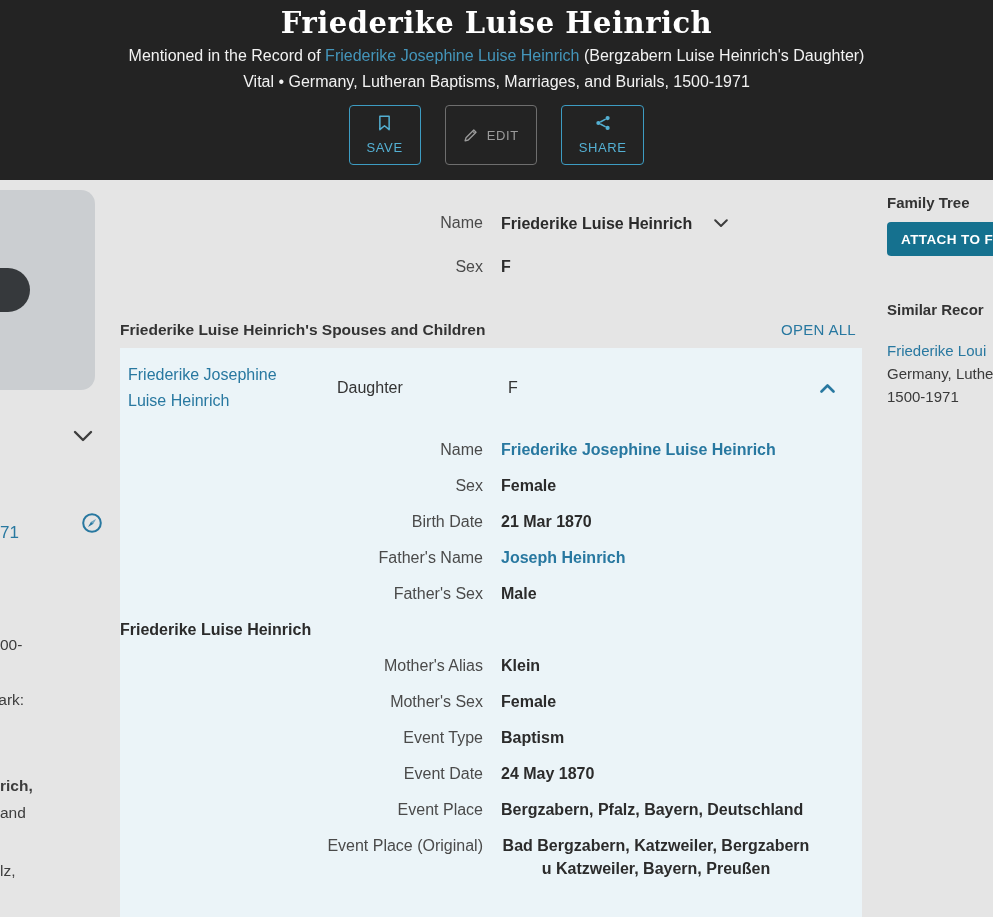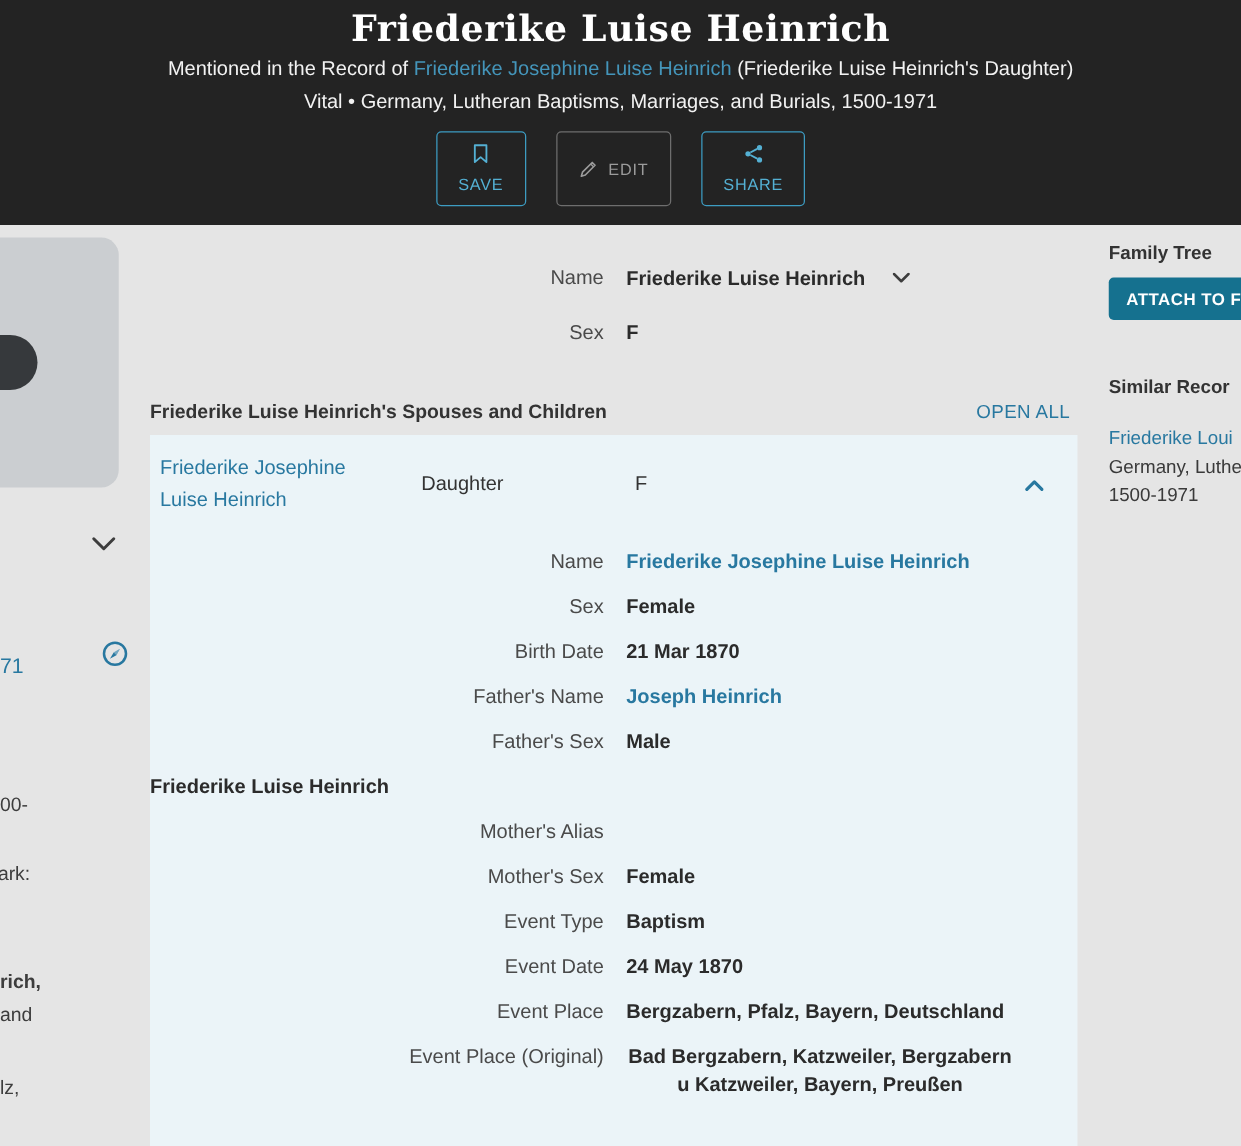--- a/index.html
+++ b/index.html
@@ -84,21 +84,21 @@
   .sb-link { margin-top:21px; color:#2878a0; font-size:15px; line-height:23px; cursor:pointer; }
   .sb-line { font-size:15px; color:#3a3a3a; line-height:23px; }
 </style>
 </head>
 <body>
 
 <div class="page">
 
   <div class="hdr">
     <div class="hdr-title">Friederike Luise Heinrich</div>
-    <div class="hdr-sub1"><span>Mentioned in the Record of </span><span class="hdr-link">Friederike Josephine Luise Heinrich</span><span> (Friederike Luise Heinrich's Daughter)</span></div>
+    <div class="hdr-sub1"><span>Mentioned in the Record of </span><span class="hdr-link">Friederike Josephine Luise Heinrich</span><span> (Bergzabern Luise Heinrich's Daughter)</span></div>
     <div class="hdr-sub2">Vital • Germany, Lutheran Baptisms, Marriages, and Burials, 1500-1971</div>
     <div class="hdr-buttons">
       <button class="hbtn hbtn-teal">
         <span>
           <svg width="13" height="16" viewBox="0 0 14 17">
               <path d="M2 1.2h10v14.5l-5-4.3-5 4.3z" fill="none" stroke="currentColor" stroke-width="1.6" stroke-linejoin="round"></path>
             </svg>
         </span>
         <span>SAVE</span>
       </button>
@@ -195,20 +195,21 @@
         </div>
         <div class="kv">
           <div class="label">Father's Sex</div>
           <div class="value">Male</div>
         </div>
         <div class="kv">
           <div class="value">Friederike Luise Heinrich</div>
         </div>
         <div class="kv">
           <div class="label">Mother's Alias</div>
+          <div class="value">Klein</div>
         </div>
         <div class="kv">
           <div class="label">Mother's Sex</div>
           <div class="value">Female</div>
         </div>
         <div class="kv">
           <div class="label">Event Type</div>
           <div class="value">Baptism</div>
         </div>
         <div class="kv">

